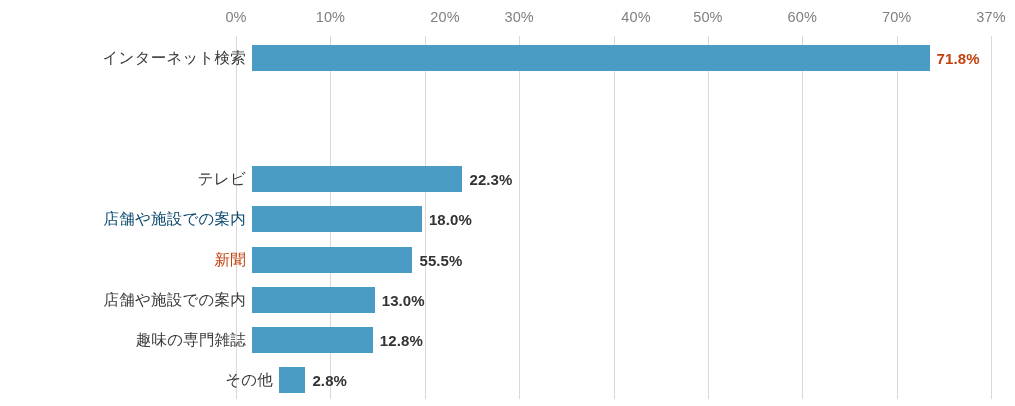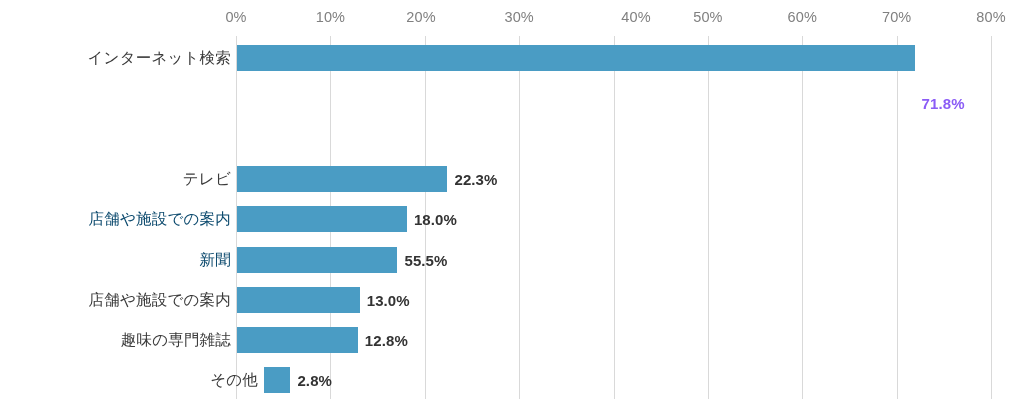--- a/index.html
+++ b/index.html
@@ -51,21 +51,21 @@
     position: absolute;
     top: 0;
     bottom: 0;
     width: 1px;
     background: #d9d9d9;
   }
 
   
   .rows {
     position: absolute;
-    left: 1px;
+    left: 16px;
     top: 36px;
     width: 827px;
     height: 363px;
   }
   .row {
     position: absolute;
     left: 0;
     width: 1015px;
     height: 26px;
   }
@@ -99,59 +99,59 @@
   }
 </style>
 </head>
 <body>
 
 <div id="chart-root" style="background: rgb(255, 255, 255);">
 
   <div class="axis-top">
       <div class="tick-label" style="left: 236px;">0%</div>
       <div class="tick-label" style="left: 330.375px;">10%</div>
-      <div class="tick-label" style="left: 421px;">20%</div>
+      <div class="tick-label" style="left: 445px;">20%</div>
       <div class="tick-label" style="left: 519.125px;">30%</div>
       <div class="tick-label" style="left: 636px;">40%</div>
       <div class="tick-label" style="left: 707.875px;">50%</div>
       <div class="tick-label" style="left: 802.25px;">60%</div>
       <div class="tick-label" style="left: 896.625px;">70%</div>
-      <div class="tick-label" style="left: 991px;">80%</div>
+      <div class="tick-label" style="left: 991px;">37%</div>
     </div>
 
   <div class="gridlines">
       <div class="gridline" style="left: 236px; background: rgb(217, 217, 217);"></div>
       <div class="gridline" style="left: 330px; background: rgb(217, 217, 217);"></div>
       <div class="gridline" style="left: 425px; background: rgb(217, 217, 217);"></div>
       <div class="gridline" style="left: 519px; background: rgb(217, 217, 217);"></div>
       <div class="gridline" style="left: 614px; background: rgb(217, 217, 217);"></div>
       <div class="gridline" style="left: 708px; background: rgb(217, 217, 217);"></div>
       <div class="gridline" style="left: 802px; background: rgb(217, 217, 217);"></div>
       <div class="gridline" style="left: 897px; background: rgb(217, 217, 217);"></div>
       <div class="gridline" style="left: 991px; background: rgb(217, 217, 217);"></div>
     </div>
 
   <div class="rows">
       <div class="row" style="top: 9px;">
         <div class="cat-label" style="color: rgb(58, 58, 58);">インターネット検索</div>
         <div class="bar" title="インターネット検索 71.8%" style="width: 677.612px; height: 26px; background: rgb(74, 156, 196);"></div>
-        <div class="val-label" style="left: 920.612px; color: #8b5cf6; margin-top: 45px;">71.8%</div>
+        <div class="val-label" style="left: 920.612px; color: #c2410c;">71.8%</div>
       </div>
       <div class="row" style="top: 129.9px;">
         <div class="cat-label" style="color: rgb(58, 58, 58); text-align: right;">テレビ</div>
         <div class="bar" title="テレビ 22.3%" style="width: 210.456px; height: 26px; background: rgb(74, 156, 196);"></div>
         <div class="val-label" style="left: 453.456px; color: rgb(51, 51, 51);">22.3%</div>
       </div>
       <div class="row" style="top: 170.2px;">
         <div class="cat-label" style="color: #0c4a6e;">店舗や施設での案内</div>
         <div class="bar" title="店舗や施設での案内 18.0%" style="width: 169.875px; height: 26px; background: rgb(74, 156, 196);"></div>
         <div class="val-label" style="left: 412.875px; color: rgb(51, 51, 51);">18.0%</div>
       </div>
       <div class="row" style="top: 210.5px;">
-        <div class="cat-label" style="color: #0c4a6e;">新聞</div>
+        <div class="cat-label" style="color: #c2410c;">新聞</div>
         <div class="bar" title="新聞 17.0%" style="width: 160.438px; height: 26px; background: rgb(74, 156, 196);"></div>
         <div class="val-label" style="left: 403.438px; color: rgb(51, 51, 51);">55.5%</div>
       </div>
       <div class="row" style="top: 250.8px;">
         <div class="cat-label" style="color: rgb(58, 58, 58);">店舗や施設での案内</div>
         <div class="bar" title="自治体や地域の広報誌 13.0%" style="width: 122.688px; height: 26px; background: rgb(74, 156, 196);"></div>
         <div class="val-label" style="left: 365.688px; color: rgb(51, 51, 51);">13.0%</div>
       </div>
       <div class="row" style="top: 291.1px;">
         <div class="cat-label" style="color: rgb(58, 58, 58);">趣味の専門雑誌</div>

